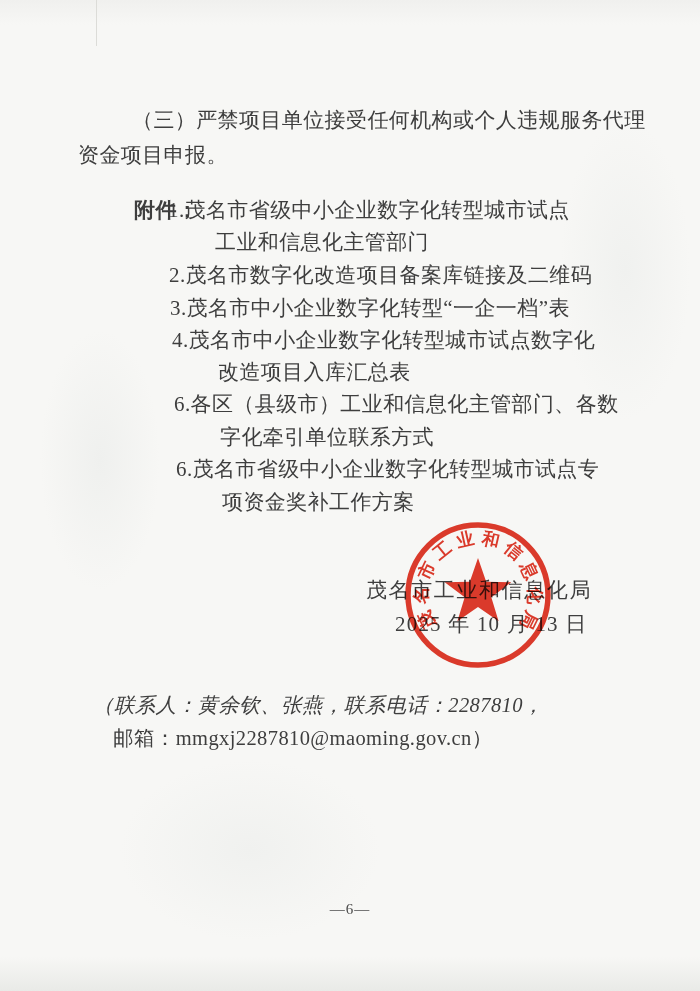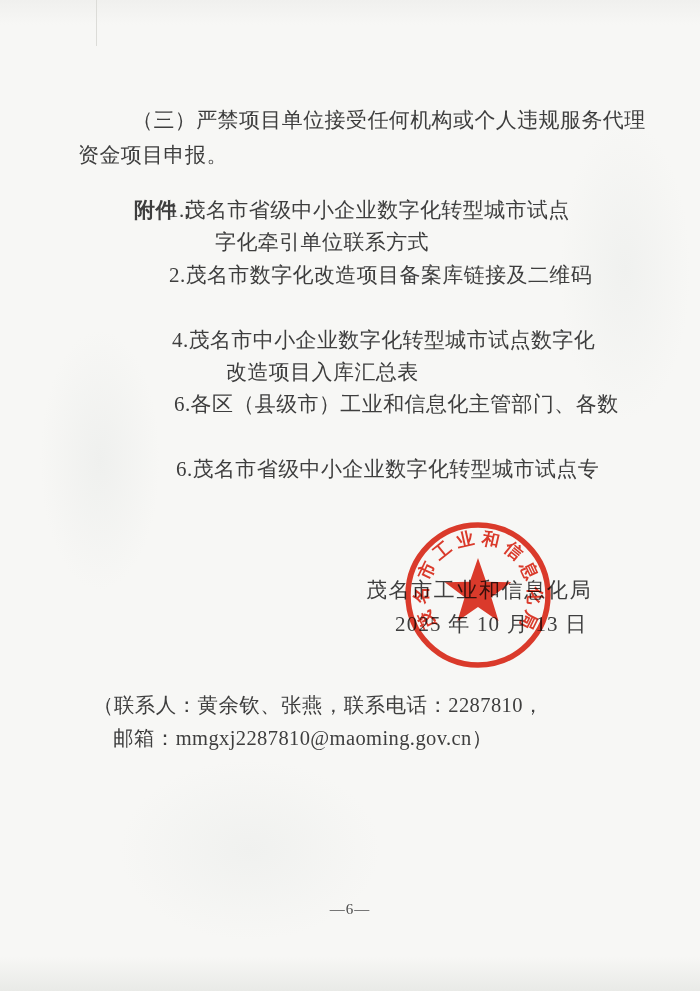--- a/index.html
+++ b/index.html
@@ -45,37 +45,40 @@
   <div class="blotch b1"></div>
   <div class="blotch b2"></div>
   <div class="blotch b3"></div>
   <div class="scanline"></div>
 
   <div class="line" style="left:78px;top:143px;">资金项目申报。</div>
   <div class="line" style="left:132px;top:108px;">（三）严禁项目单位接受任何机构或个人违规服务代理</div>
 
   <div class="line" style="left:134px;top:198px;font-weight:bold;">附件：</div>
   <div class="line" style="left:168px;top:198px;">1.茂名市省级中小企业数字化转型城市试点</div>
-  <div class="line" style="left:215px;top:230px;">字化牵引单位联系方式</div>
+  <div class="line" style="left:215px;top:230px;">工业和信息化主管部门</div>
   <div class="line" style="left:169px;top:263px;">2.茂名市数字化改造项目备案库链接及二维码</div>
+  <div class="line" style="left:170px;top:296px;">3.茂名市中小企业数字化转型“一企一档”表</div>
   <div class="line" style="left:172px;top:328px;text-align:center;">4.茂名市中小企业数字化转型城市试点数字化</div>
-  <div class="line" style="left:218px;top:360px;margin-left:8px;">改造项目入库汇总表</div>
+  <div class="line" style="left:218px;top:360px;">改造项目入库汇总表</div>
   <div class="line" style="left:174px;top:392px;">6.各区（县级市）工业和信息化主管部门、各数</div>
+  <div class="line" style="left:220px;top:425px;">字化牵引单位联系方式</div>
   <div class="line" style="left:176px;top:457px;text-align:right;">6.茂名市省级中小企业数字化转型城市试点专</div>
+  <div class="line" style="left:222px;top:490px;">项资金奖补工作方案</div>
 
   <div class="line sig" style="left:366px;top:578px;">茂名市工业和信息化局</div>
   <div class="line datefmt" style="left:395px;top:612px;">2025 年 10 月 13 日</div>
 
   <svg class="seal" viewBox="0 0 152 152" aria-hidden="true">
     <circle cx="76" cy="76" r="70" fill="none" stroke-width="5.5" stroke="#df2b1a"></circle>
     <polygon points="76,39 84.2,62.7 109.3,63.2 89.3,78.3 96.6,102.3 76,88 55.4,102.3 62.7,78.3 42.7,63.2 67.8,62.7" fill="#df2b1a"></polygon>
     <path id="sealArc" d="M 34.7 106 A 51 51 0 1 1 117.3 106" fill="none"></path>
     <text font-size="17.5" fill="#df2b1a">
       <textPath href="#sealArc" startOffset="0" textLength="224" lengthAdjust="spacing">茂名市工业和信息化局</textPath>
     </text>
   </svg>
 
-  <div class="line contact" style="left:93px;top:693px;">（联系人：黄余钦、张燕，联系电话：2287810，</div>
+  <div class="line contact" style="left:93px;top:693px;font-style:italic;">（联系人：黄余钦、张燕，联系电话：2287810，</div>
   <div class="line contact" style="left:113px;top:726px;">邮箱：mmgxj2287810@maoming.gov.cn）</div>
 
 
   <div class="pagenum">—6—</div>
 </div>
 
 </body></html>

